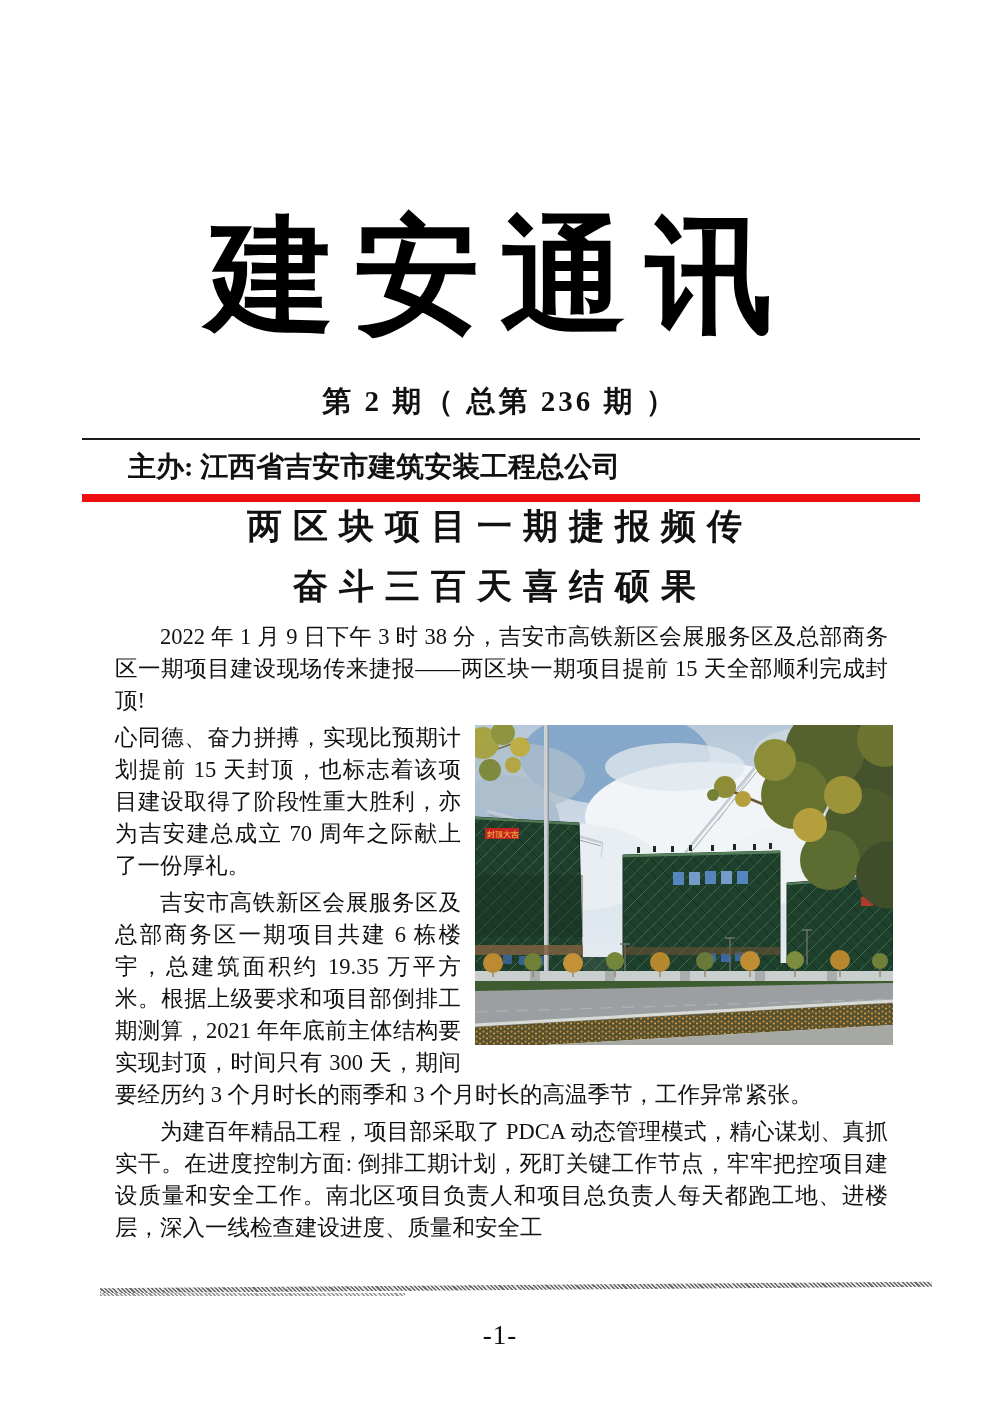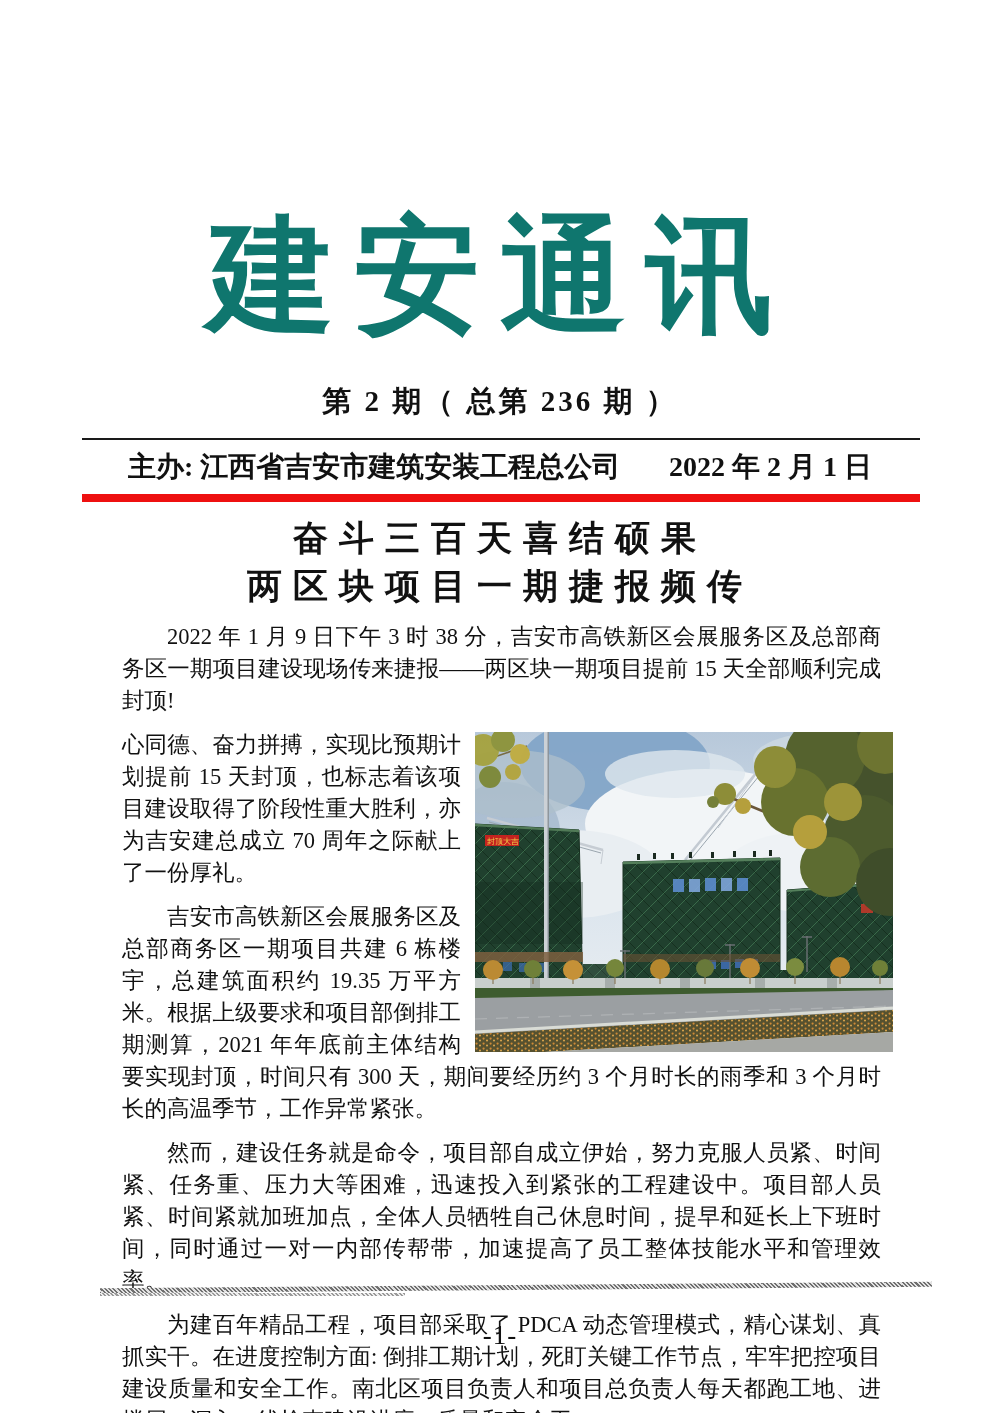--- a/index.html
+++ b/index.html
@@ -14,21 +14,21 @@
   }
   
   .masthead-title{
     padding-top:210px;
     text-align:center;
     font-family:"Liberation Sans", sans-serif;
     font-weight:900;
     font-size:126px;
     line-height:1.05;
     letter-spacing:20px;
-    color:#0f766e;
+    color:#000000;
     white-space:nowrap;
   }
   .issue-line{
     margin-top:40px;
     text-align:center;
     font-size:29px;
     font-weight:bold;
     letter-spacing:3px;
   }
   .rule-thin{
@@ -62,21 +62,21 @@
   }
   .art-title.first{margin-top:14px;}
   .art-title.second{margin-top:2px;}
   
   .body-text{
     margin:12px 107px 0 110px;
     font-size:22.5px;
     line-height:32px;
     text-align:justify;
   }
-  .body-text p{margin:12px;text-indent:2em;}
+  .body-text p{margin:5px;text-indent:2em;}
   .body-text p.noindent{text-indent:0;}
   .clearfix{clear:both;}
   
   .photo-float{
     float:right;
     width:418px;height:320px;
     margin:3px 0 8px 14px;
   }
   .photo-float svg{display:block;width:418px;height:320px;}
   
@@ -108,27 +108,26 @@
 <div class="page">
 
   <div class="masthead-title">建安通讯</div>
 
   <div class="issue-line">第 2 期（ 总第 236 期 ）</div>
 
   <hr class="rule-thin">
 
   <div class="publisher-row">
     <span>主办: 江西省吉安市建筑安装工程总公司</span>
-    <span>2022 年 2 月 1 日</span>
   </div>
 
   <div class="rule-red"></div>
 
+  <div class="art-title second">两区块项目一期捷报频传</div>
   <div class="art-title first">奋斗三百天喜结硕果</div>
-  <div class="art-title second">两区块项目一期捷报频传</div>
 
   <div class="body-text">
     <p>2022 年 1 月 9 日下午 3 时 38 分，吉安市高铁新区会展服务区及总部商务区一期项目建设现场传来捷报——两区块一期项目提前 15 天全部顺利完成封顶!</p>
 
     <div>
       <div class="photo-float">
 
         <svg viewBox="0 0 418 320" preserveAspectRatio="none">
           <defs>
             <linearGradient id="sky" x1="0" y1="0" x2="0" y2="1">
@@ -297,21 +296,20 @@
           <polygon points="0,302 418,278 418,300 0,324" fill="#56512f"></polygon>
           <polygon points="0,302 418,278 418,300 0,324" fill="url(#flw)"></polygon>
           <polygon points="0,324 418,300 418,320 0,320" fill="#a6a8a4"></polygon>
         </svg>
       </div>
 
       <p class="noindent">心同德、奋力拼搏，实现比预期计划提前 15 天封顶，也标志着该项目建设取得了阶段性重大胜利，亦为吉安建总成立 70 周年之际献上了一份厚礼。</p>
       <p>吉安市高铁新区会展服务区及总部商务区一期项目共建 6 栋楼宇，总建筑面积约 19.35 万平方米。根据上级要求和项目部倒排工期测算，2021 年年底前主体结构要实现封顶，时间只有 300 天，期间要经历约 3 个月时长的雨季和 3 个月时长的高温季节，工作异常紧张。</p>
     </div>
 
-    <p class="clearfix">然而，建设任务就是命令，项目部自成立伊始，努力克服人员紧、时间紧、任务重、压力大等困难，迅速投入到紧张的工程建设中。项目部人员紧、时间紧就加班加点，全体人员牺牲自己休息时间，提早和延长上下班时间，同时通过一对一内部传帮带，加速提高了员工整体技能水平和管理效率。</p>
     <p>为建百年精品工程，项目部采取了 PDCA 动态管理模式，精心谋划、真抓实干。在进度控制方面: 倒排工期计划，死盯关键工作节点，牢牢把控项目建设质量和安全工作。南北区项目负责人和项目总负责人每天都跑工地、进楼层，深入一线检查建设进度、质量和安全工</p>
   </div>
 
   <div class="footer-rule-main"></div>
   <div class="footer-rule-short"></div>
   <div class="page-number">-1-</div>
 
 </div>
 
 </body></html>

